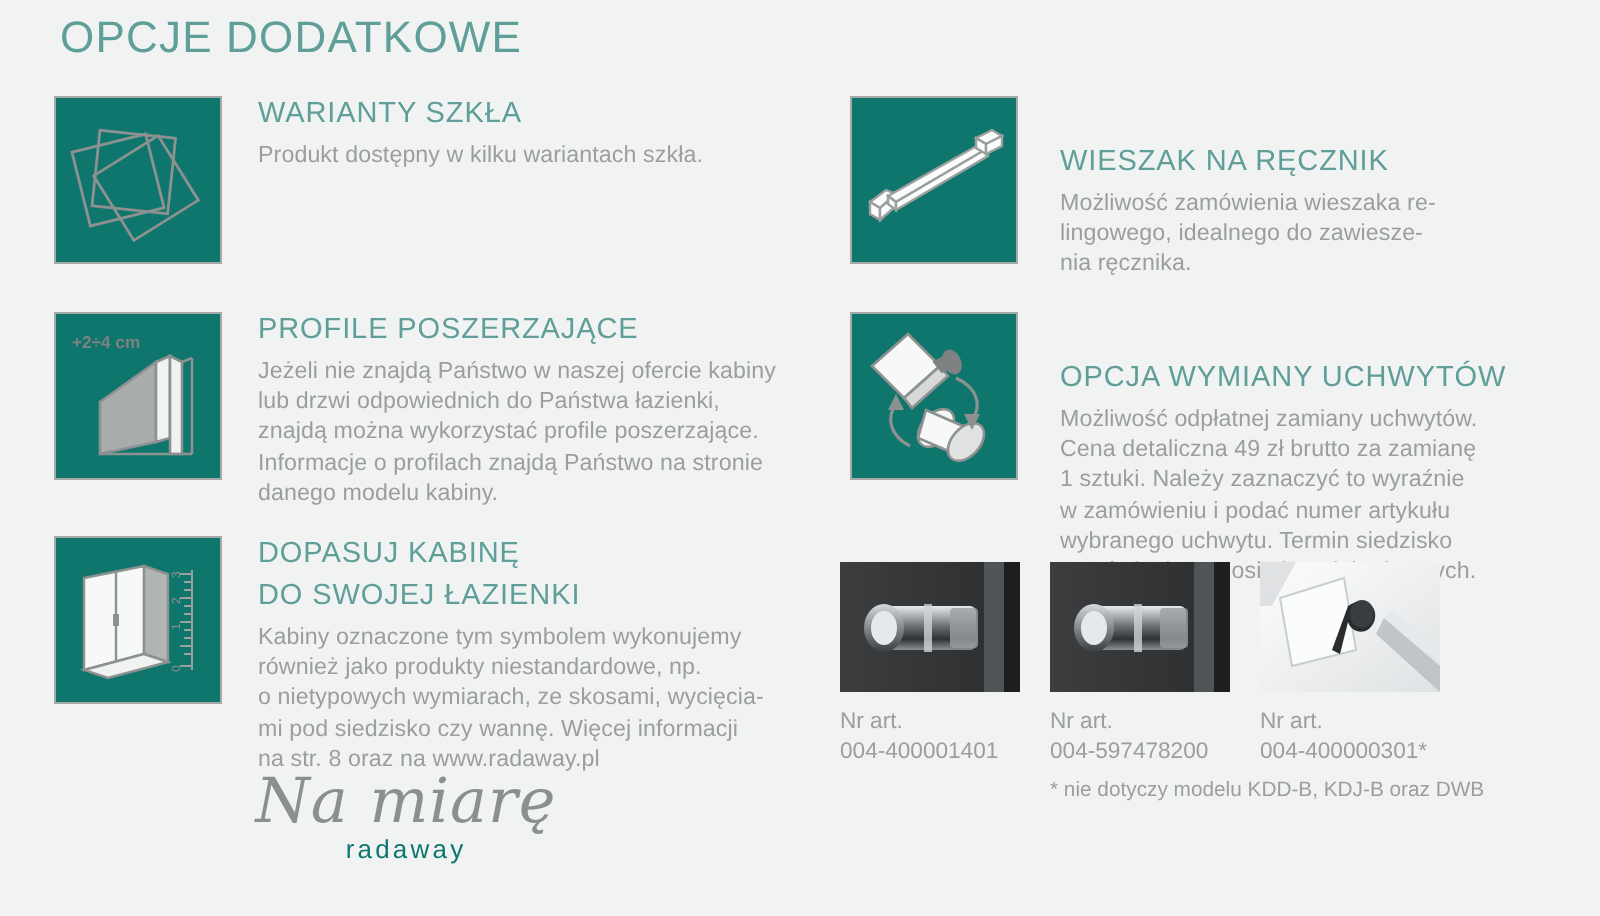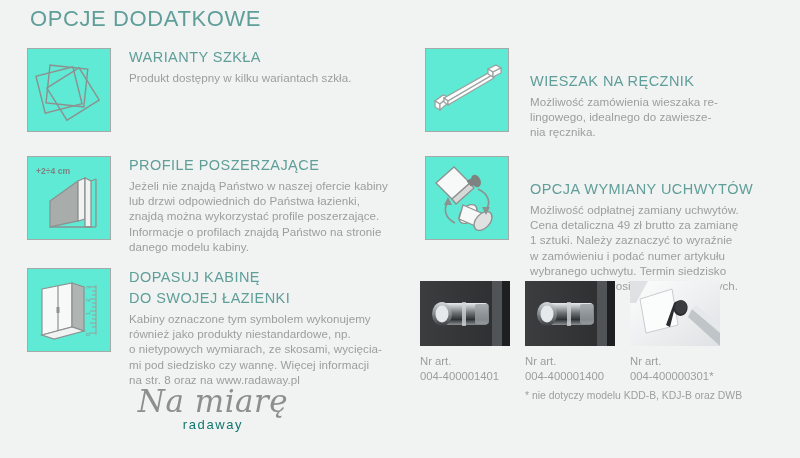--- a/index.html
+++ b/index.html
@@ -50,21 +50,21 @@
   .feature {
     position: relative;
     display: flex;
     align-items: flex-start;
   }
   .feature-icon {
     width: 84px;
     height: 84px;
     min-width: 84px;
     border: 1px solid #a5a9a8;
-    background: #5eead4;
+    background: #0f766e;
     margin-left: 27px;
     box-sizing: border-box;
   }
   .feature-icon svg { display: block; }
   .feature-body {
     margin-left: 18px;
     padding-top: 1px;
   }
   .feature-title {
     color: #5f9e99;
@@ -92,21 +92,21 @@
   .f-handle  { position: absolute; top: 114px; left: 0; }
 
   .f-towel .feature-icon,
   .f-handle .feature-icon { margin-left: 25px; }
   .f-towel .feature-body,
   .f-handle .feature-body { margin-left: 21px; margin-top: 24px; }
 
   
   .logo-wrap {
     position: absolute;
-    left: 118px;
+    left: 108px;
     top: 383px;
     width: 190px;
     text-align: center;
   }
   .logo-script {
     font-family: "DejaVu Serif", serif;
     font-style: italic;
     font-size: 31px;
     color: #8b8f8e;
     line-height: 36px;
@@ -389,21 +389,21 @@
             <rect x="82" y="0" width="8" height="65" fill="#1d1f20"></rect>
             <rect x="20" y="22" width="48" height="22" rx="3" fill="url(#g2)"></rect>
             <ellipse cx="22" cy="33" rx="10" ry="12" fill="url(#g3)"></ellipse>
             <ellipse cx="22" cy="33" rx="6.5" ry="8.5" fill="#e6e9eb"></ellipse>
             <rect x="42" y="21" width="4" height="24" fill="#cfd3d6" opacity="0.8"></rect>
             <rect x="55" y="23" width="14" height="20" rx="2" fill="#9aa0a4" opacity="0.8"></rect>
           </svg>
         </div>
         <div class="prod-caption">
           <div>Nr art.</div>
-          <div>004-400001400</div>
+          <div>004-597478200</div>
         </div>
       </div>
 
       <div class="prod">
         <div class="prod-photo">
           <svg width="90" height="65" viewBox="0 0 90 65">
             <defs>
               <linearGradient id="g4" x1="0" y1="0" x2="1" y2="1">
                 <stop offset="0" stop-color="#fdfdfd"></stop>
                   <stop offset="1" stop-color="#dfe2e4"></stop>

